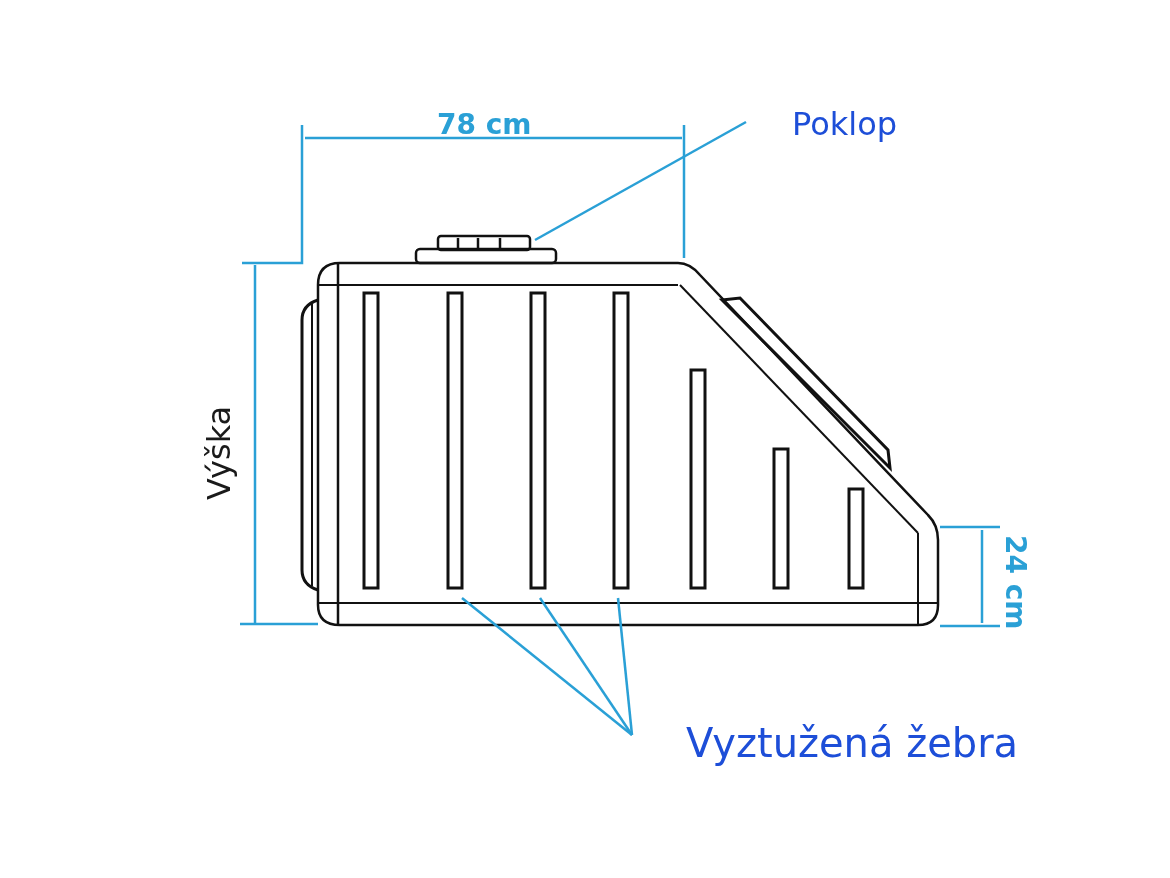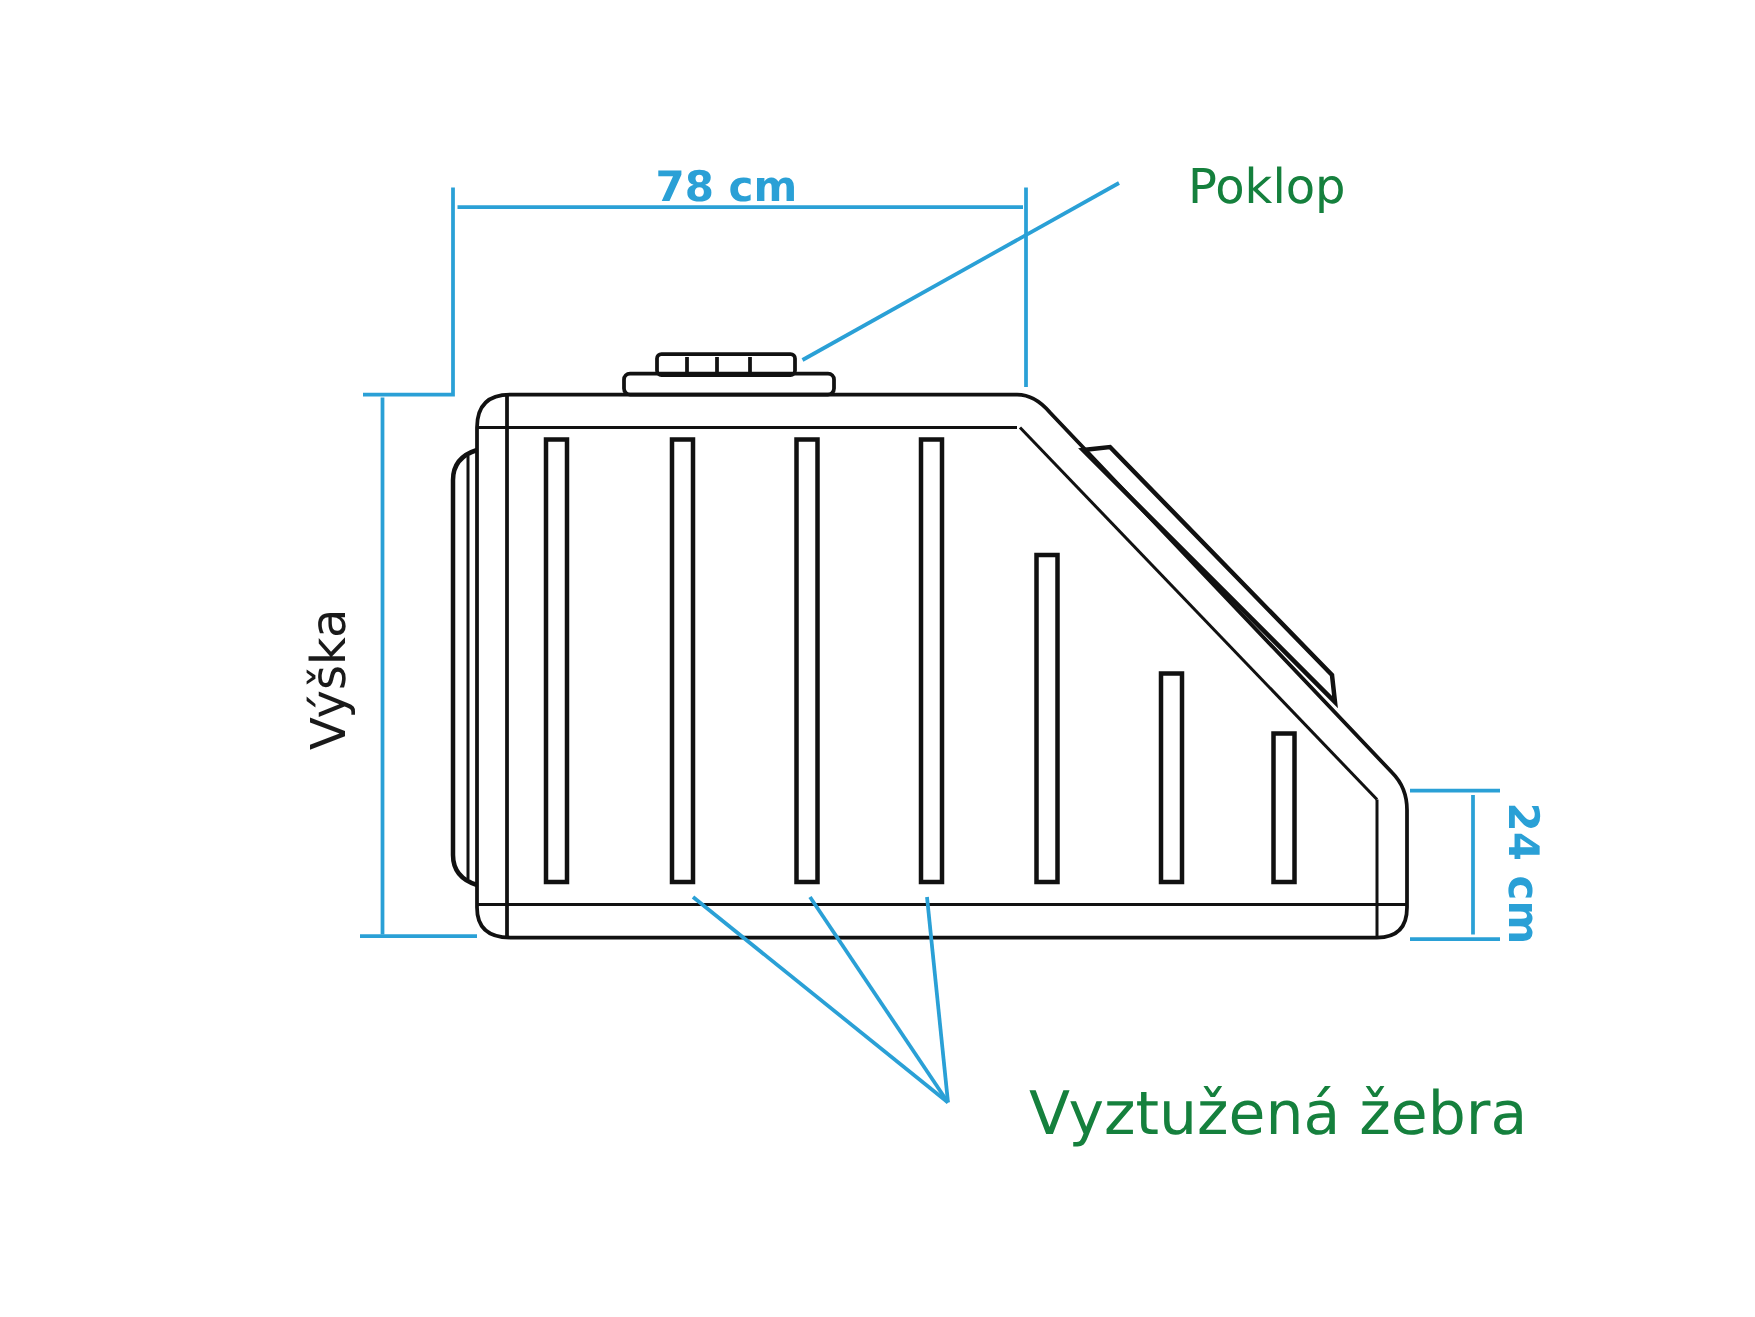--- a/index.html
+++ b/index.html
@@ -1,18 +1,18 @@
 <!DOCTYPE html>
 <html><head>
 <meta charset="utf-8">
 <style>
   html, body { margin:0; padding:0; background:#ffffff; }
   body { width:1170px; height:878px; position:relative; overflow:hidden; }
   #canvas { position:absolute; left:0; top:0; }
-  .label { position:absolute; font-family:"DejaVu Sans", sans-serif; color:#15803d; }
+  .label { position:absolute; font-family:"DejaVu Sans", sans-serif; color:#1d4ed8; }
   .dim { position:absolute; font-family:"DejaVu Sans", sans-serif; color:#2aa0d6; font-weight:bold; }
 </style>
 </head>
 <body>
 
 <svg id="canvas" width="1170" height="878" viewBox="0 0 1170 878" xmlns="http://www.w3.org/2000/svg">
 
   <g fill="none" stroke="#111" stroke-width="2.5">
     <path d="M318 285 Q318 263 340 263 L678 263 Q690 263 700 275 L928 515 Q938 525 938 540 L938 605 Q938 625 918 625 L340 625 Q318 625 318 605 Z"></path>
     <line x1="338" y1="263" x2="338" y2="625"></line>

